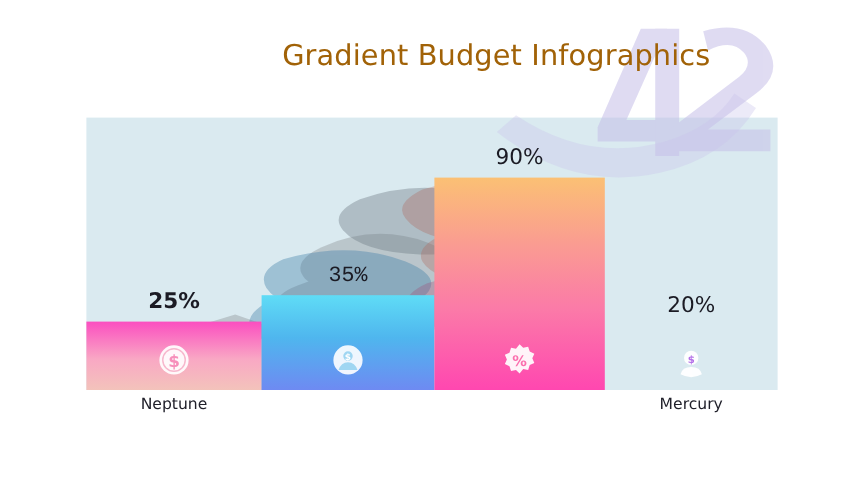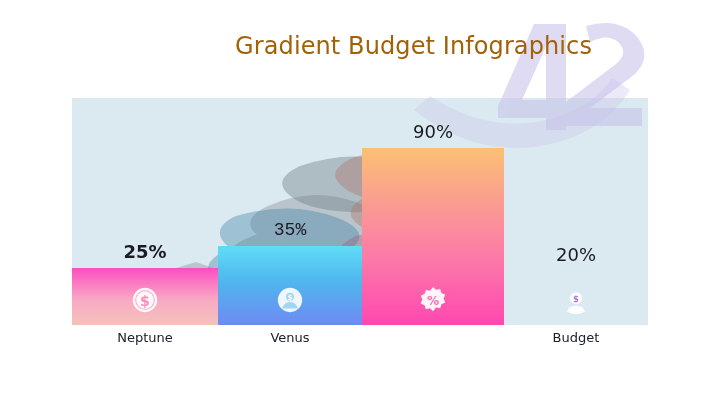--- a/index.html
+++ b/index.html
@@ -187,17 +187,16 @@
         <text x="16" y="16.4" text-anchor="middle" font-size="9" font-family="DejaVu Sans, sans-serif" font-weight="bold" fill="#b470e8">$</text>
         <path d="M16 20 q-8 0 -9.5 6.5 q5 2.6 9.5 2.6 q4.5 0 9.5 -2.6 Q24 20 16 20 Z" fill="#ffffff" opacity="0.95"></path>
         <path d="M16 20 l0 8" stroke="#ffffff" stroke-width="1.6" opacity="0.9"></path>
       </svg>
       <div class="bar-value" style="bottom:calc(24% + 6px);">20%</div>
     </div>
   </div>
 
   <div class="cat-labels">
     <div class="cat-label" style="left:0px;width:146px;">Neptune</div>
-    <div class="cat-label" style="left:146px;width:144px;">Venus</div>
-    <div class="cat-label" style="left:432px;width:144px;">Budget</div>
+    <div class="cat-label" style="left:432px;width:144px;">Mercury</div>
   </div>
 
 </div>
 
 </body></html>

